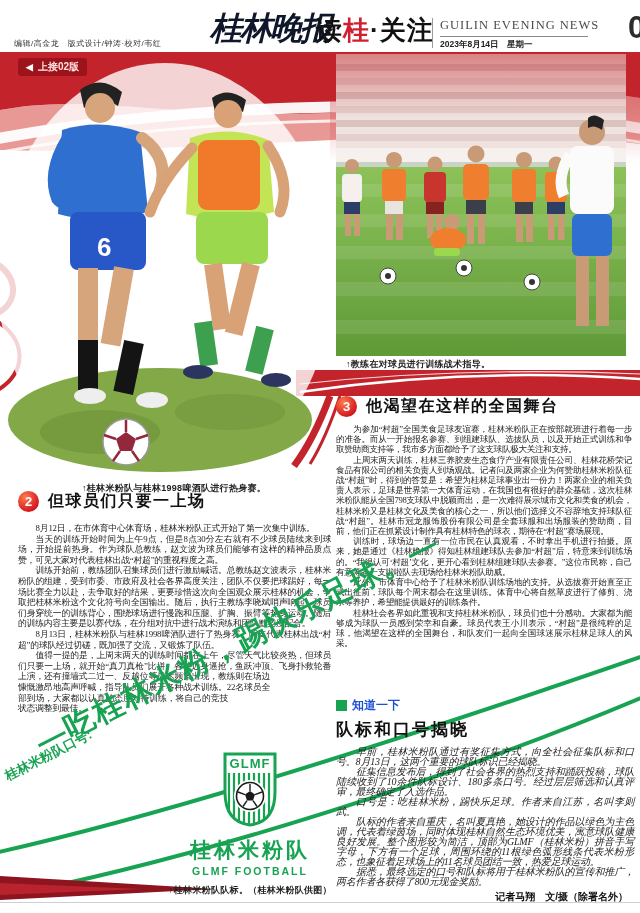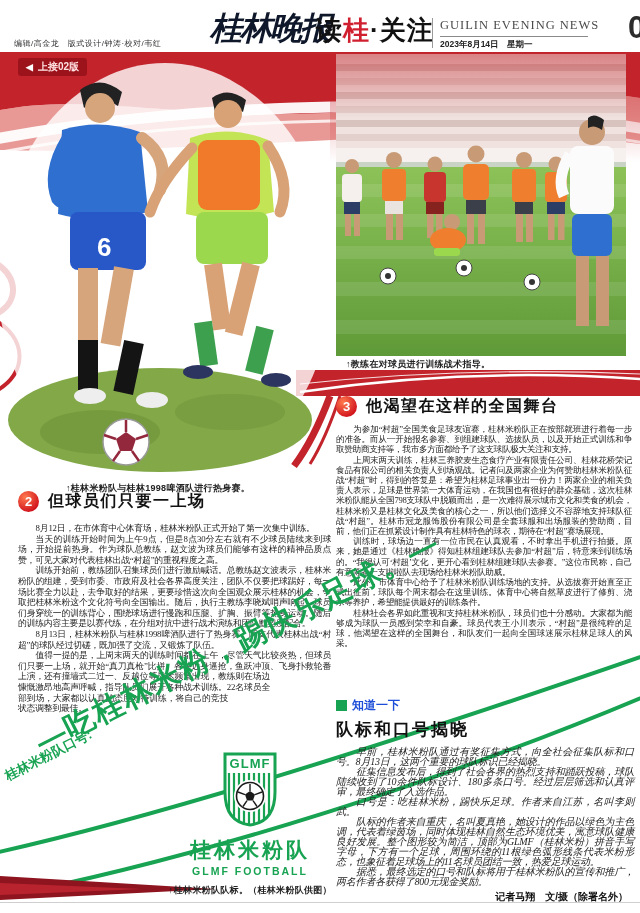--- a/index.html
+++ b/index.html
@@ -23,21 +23,21 @@
   .hero{position:absolute;left:0;top:52px;width:640px;height:446px;}
   .hero svg.bg{position:absolute;left:0;top:0;}
   .continue-tag{position:absolute;left:18px;top:6px;background:rgba(110,0,12,.45);
       border-radius:3px;padding:2px 8px;font-size:10px;font-weight:bold;color:#ffe2e2;
       display:flex;align-items:center;gap:5px;}
   .continue-tag .arr{color:#fff;font-size:9px;}
   .photo-left{position:absolute;left:0;top:8px;}
   .photo-right{position:absolute;left:336px;top:2px;}
   .cap{font-size:9px;font-weight:bold;color:#222;letter-spacing:.3px;}
   .cap-right{position:absolute;left:346px;top:306px;}
-  .cap-left{position:absolute;left:66px;top:430px;}
+  .cap-left{position:absolute;left:82px;top:430px;}
   
   .sec-head{position:absolute;display:flex;align-items:center;gap:9px;}
   .num-circle{width:21px;height:21px;border-radius:50%;flex:0 0 21px;
       background:radial-gradient(circle at 35% 30%, #ff7a4e, #d3171e 72%);
       color:#fff;font-size:13px;font-weight:bold;display:flex;align-items:center;justify-content:center;}
   .sec-title{font-size:16px;font-weight:bold;color:#111;letter-spacing:1.5px;}
   .sec2{left:18px;top:491px;}
   .sec3{left:336px;top:396px;}
   
   .col{position:absolute;font-family:"Liberation Serif",serif;text-align:justify;color:#1c1c1c;}

